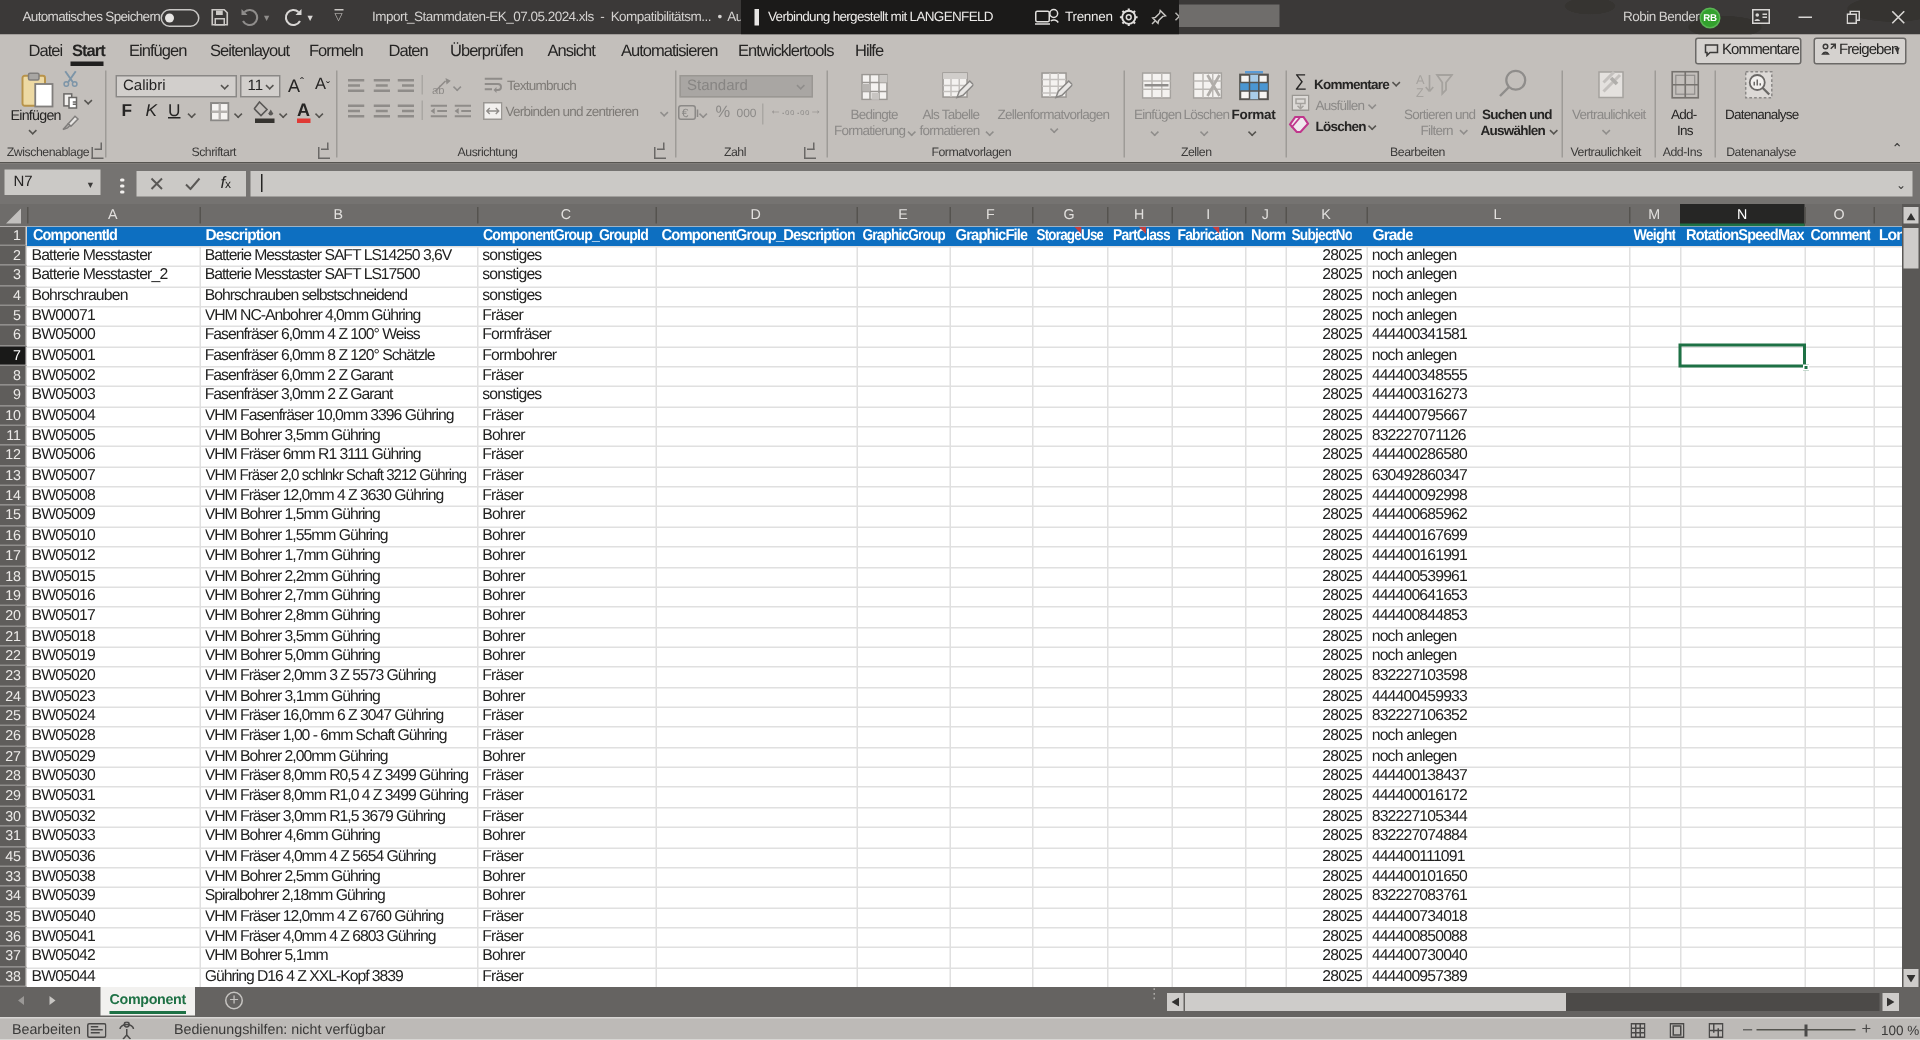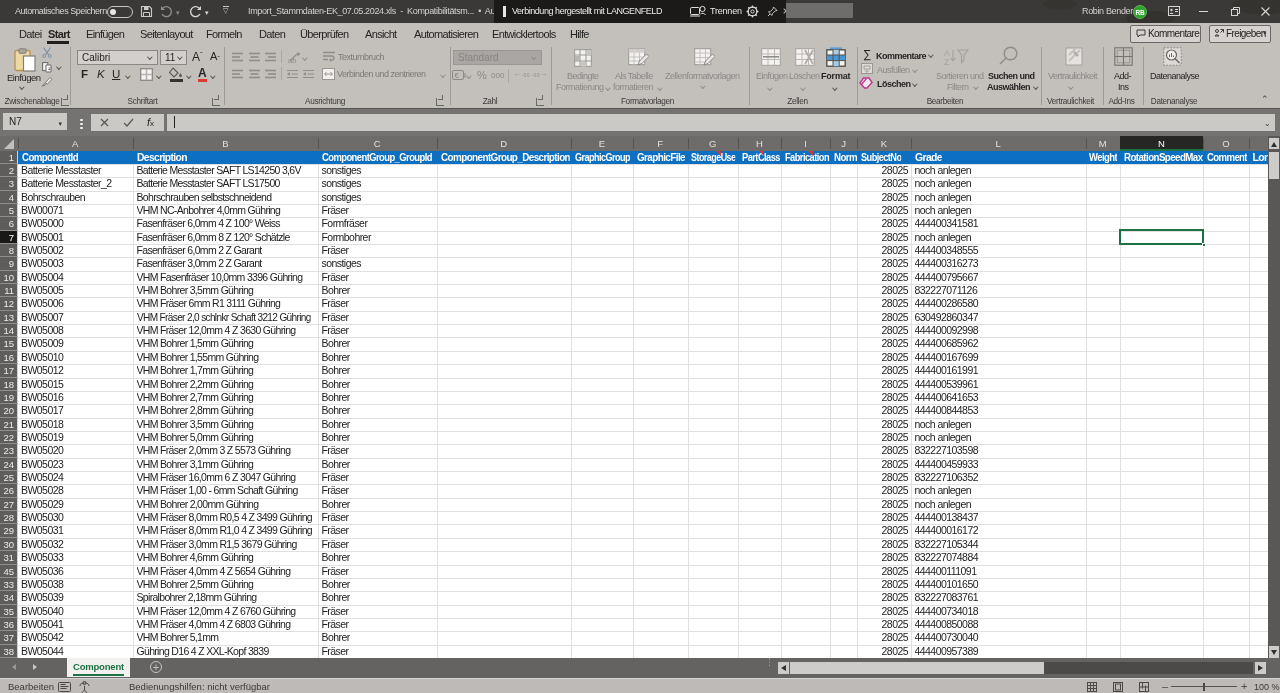--- a/index.html
+++ b/index.html
@@ -773,21 +773,21 @@
 <div class="ab" id="statusbar">
 <span class="ab" style="left:8px;top:2px;">Bearbeiten</span>
 <svg class="ab" style="left:58px;top:2.5px;" width="13" height="10" viewBox="0 0 13 10">
       <rect x="0.5" y="0.5" width="12" height="9" rx="1" fill="none" stroke="#4a4948"></rect>
       <path d="M2.5 2.5 h5 M2.5 4.5 h8 M2.5 6.5 h6" stroke="#4a4948"></path>
     </svg>
 <svg class="ab" style="left:79px;top:1.5px;" width="11" height="12" viewBox="0 0 11 12">
       <circle cx="5.5" cy="2" r="1.6" fill="none" stroke="#4a4948"></circle>
       <path d="M1 5 a4.5 3 0 0 1 9 0 M5.5 5 v4 M5.5 9 l-2.5 2.8 M5.5 9 l2.5 2.8" fill="none" stroke="#4a4948"></path>
     </svg>
-<span class="ab" style="left:93px;top:2px;padding-left:36px;">Bedienungshilfen: nicht verfügbar</span>
+<span class="ab" style="left:80px;top:2px;padding-left:36px;">Bedienungshilfen: nicht verfügbar</span>
 <svg class="ab" style="left:1087px;top:2.5px;" width="10" height="10" viewBox="0 0 10 10">
       <rect x="0.5" y="0.5" width="9" height="9" fill="none" stroke="#4a4948"></rect>
       <path d="M0.5 3.5 h9 M0.5 6.5 h9 M3.5 0.5 v9 M6.5 0.5 v9" stroke="#4a4948"></path>
     </svg>
 <svg class="ab" style="left:1113px;top:2.5px;" width="10" height="10" viewBox="0 0 10 10">
       <rect x="0.5" y="0.5" width="9" height="9" fill="none" stroke="#4a4948"></rect>
       <rect x="2.5" y="2" width="5" height="6" fill="none" stroke="#4a4948"></rect>
     </svg>
 <svg class="ab" style="left:1139px;top:2.5px;" width="10" height="10" viewBox="0 0 10 10">
       <rect x="0.5" y="0.5" width="9" height="9" fill="none" stroke="#4a4948"></rect>

